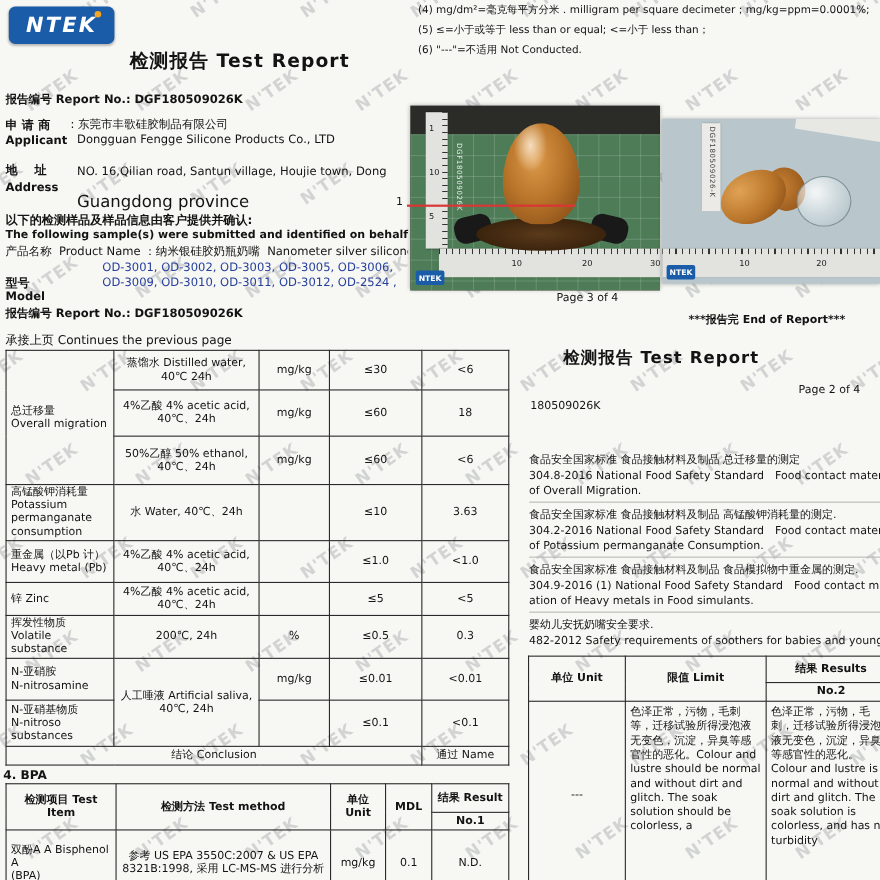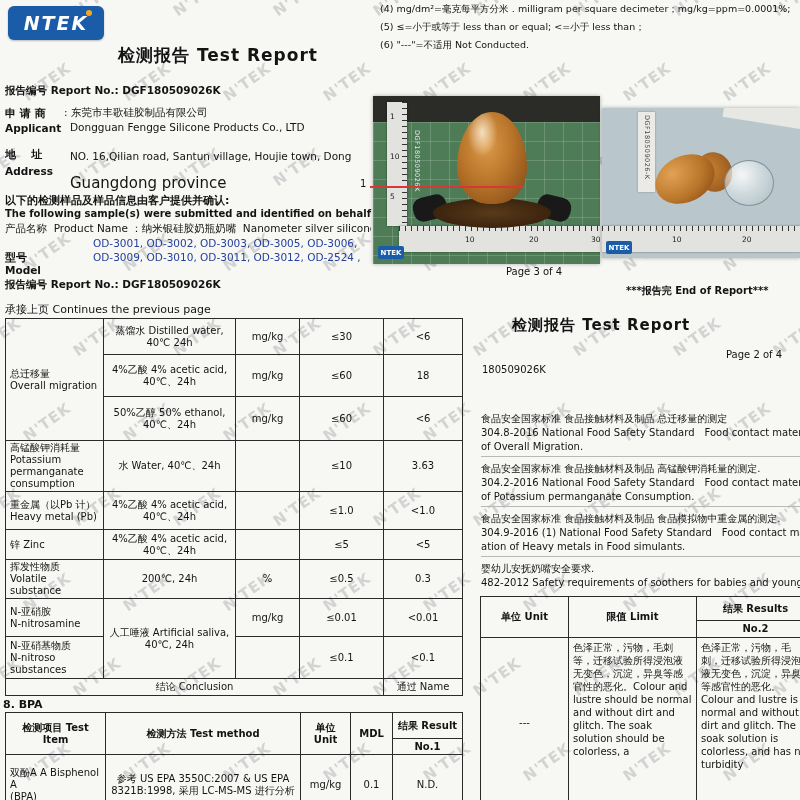--- a/index.html
+++ b/index.html
@@ -255,21 +255,21 @@
       <td>≤0.1</td>
       <td>&lt;0.1</td>
     </tr>
     <tr style="height:17px">
       <td colspan="4">结论  Conclusion</td>
       <td>通过  Name</td>
     </tr>
   </tbody>
     </table>
 
-  <div class="abs z b" style="left:3px;top:698px;font-size:11px">8. BPA</div>
+  <div class="abs z b" style="left:3px;top:698px;font-size:11px">4. BPA</div>
   <table class="abs z" style="left:5px;top:712px;width:458px">
     <colgroup>
         <col style="width:100px">
         <col style="width:195px">
         <col style="width:50px">
         <col style="width:42px">
         <col>
       </colgroup>
     <tbody>
         <tr style="height:26px">

